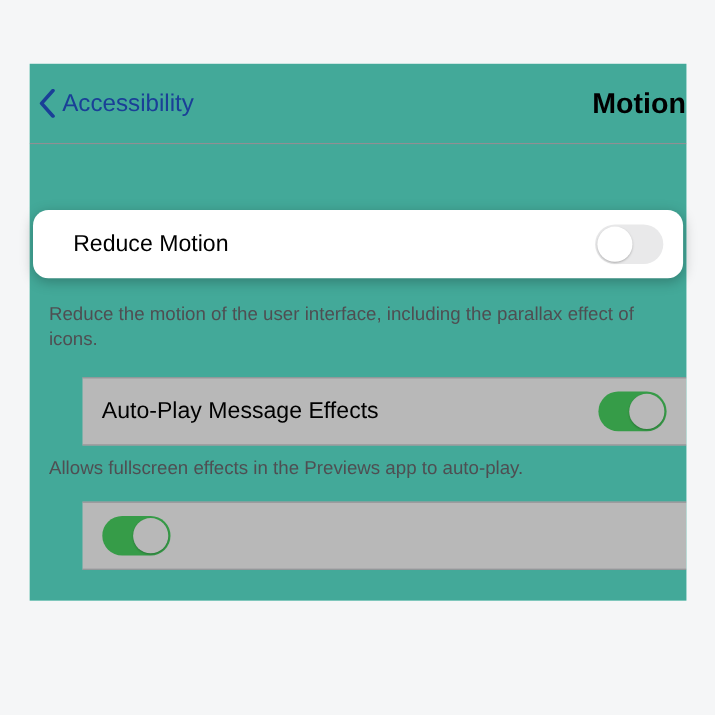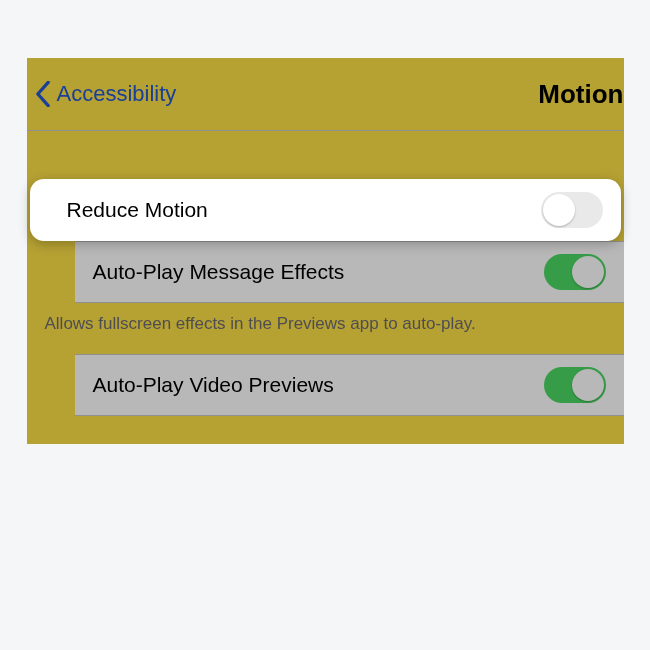--- a/index.html
+++ b/index.html
@@ -6,21 +6,21 @@
   body {
     width: 650px; height: 650px;
     background: #f5f6f7;
     font-family: -apple-system, "Helvetica Neue", Helvetica, Arial, sans-serif;
     display:flex; align-items:flex-start; justify-content:center;
     padding-top:58px;
   }
   .phone {
     position: relative;
     width: 597px;
-    background:#fde047;
+    background:#5eead4;
   }
   .dim {
     position:absolute; inset:0;
     background: rgba(0,0,0,0.28);
     pointer-events:none;
     z-index:5;
   }
   .nav {
     height:73px;
     display:flex; align-items:center;
@@ -65,21 +65,21 @@
   .switch.off { background:#e9e9ea; }
   .switch.on  { background:#4cd964; }
   .knob {
     position:absolute; top:2px; width:32px; height:32px; border-radius:50%;
     background:#fff; box-shadow:0 1px 2px rgba(0,0,0,0.25);
   }
   .switch.off .knob { left:2px; }
   .switch.on  .knob { right:2px; }
   .highlight {
     position:relative; z-index:10;
-    margin:0 3px;
+    margin:12px 3px;
     border-radius:14px;
     box-shadow: 0 0 0 4px rgba(255,255,255,0.0), 0 3px 12px rgba(0,0,0,0.25);
     border:none;
     padding-left:37px;
   }
   .trailpad { height:28px; }
 </style>
 </head>
 <body>
 
@@ -97,30 +97,30 @@
   </div>
 
   <div class="spacer"></div>
 
   <div class="row highlight">
     <span class="row-label">Reduce Motion</span>
     <div class="switch off">
       <div class="knob"></div>
     </div>
   </div>
+  <div class="footer">Reduce the motion of the user interface, including the parallax effect of icons.</div>
 
   <div class="row">
     <span class="row-label">Auto-Play Message Effects</span>
     <div class="switch on">
       <div class="knob"></div>
     </div>
   </div>
   <div class="footer tight">Allows fullscreen effects in the Previews app to auto-play.</div>
 
   <div class="row">
-    <span class="row-label">Auto-Play Video Previews</span>
     <div class="switch on">
       <div class="knob"></div>
     </div>
   </div>
 
   <div class="trailpad"></div>
 </div>
 
 </body></html>

